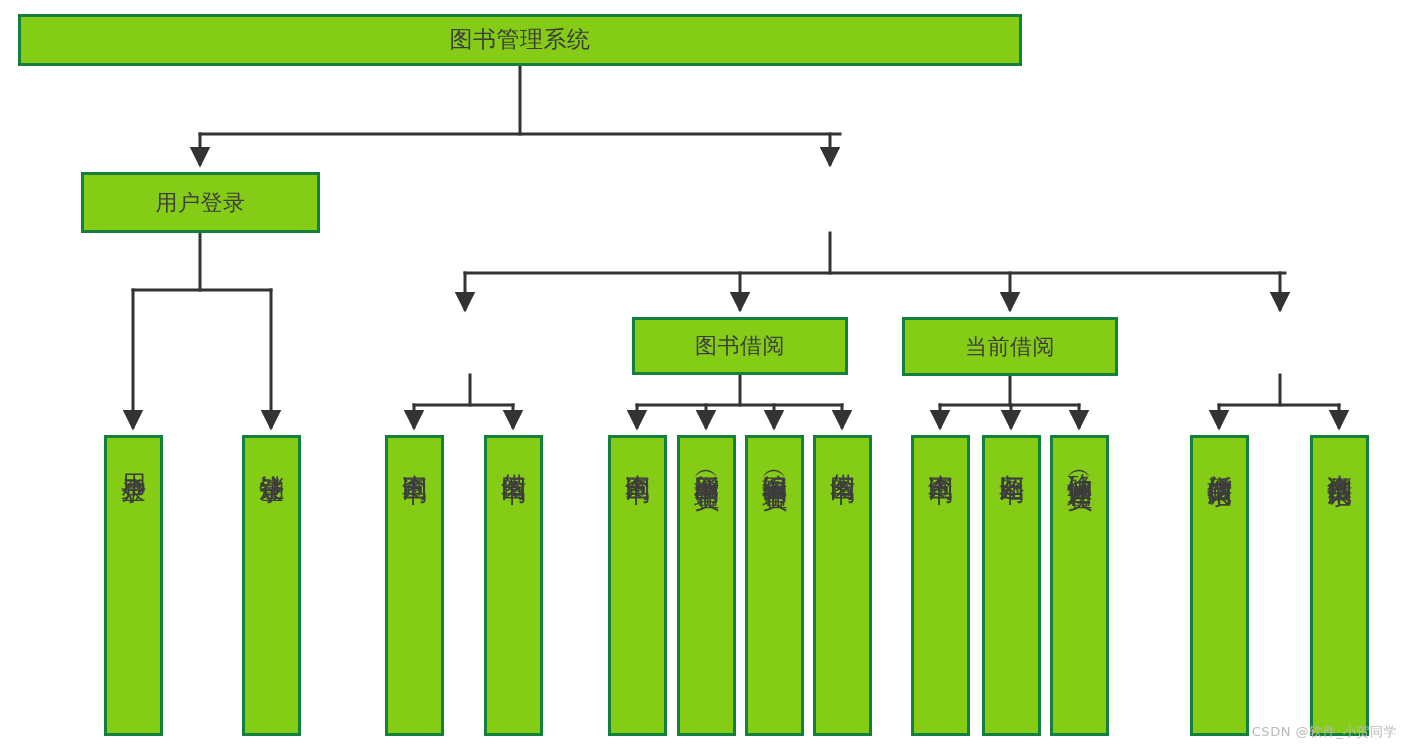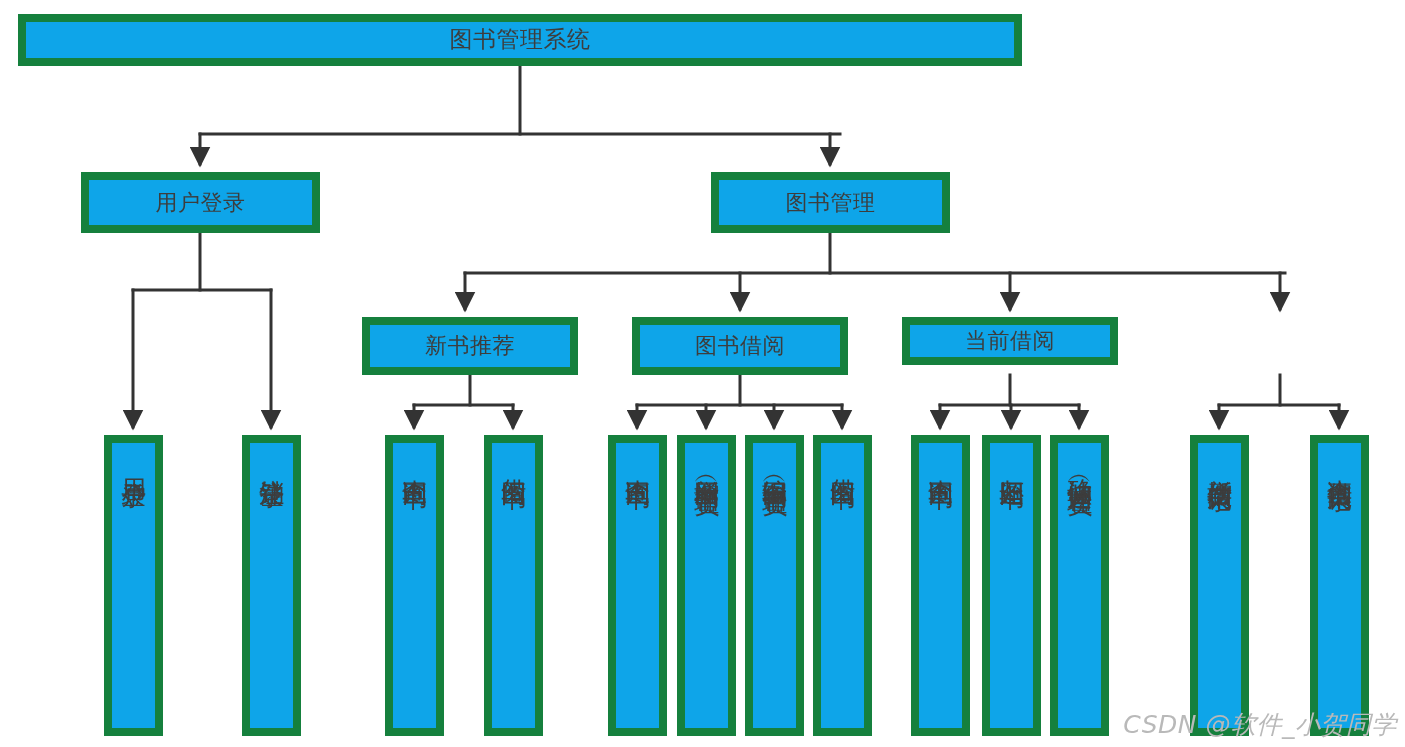--- a/index.html
+++ b/index.html
@@ -21,22 +21,22 @@
     position: absolute;
     left: 0;
     top: 0;
     width: 1405px;
     height: 747px;
     pointer-events: none;
   }
   .node {
     position: absolute;
     box-sizing: border-box;
-    background: #0ea5e9;
-    border: 8px solid #15803d;
+    background: #84cc16;
+    border: 3px solid #15803d;
     display: flex;
     align-items: center;
     justify-content: center;
     color: #404040;
   }
   .node .label {
     display: block;
     text-align: center;
     line-height: 1.18;
     color: #3d3d3d;
@@ -60,26 +60,25 @@
     text-orientation: upright;
     font-size: 25px;
     line-height: 1.1;
     letter-spacing: 2px;
     max-height: 272px;
   }
   #watermark {
     position: absolute;
     right: 8px;
     bottom: 6px;
-    font-size: 25px;
+    font-size: 13px;
     color: #b9b9b9;
     letter-spacing: 0.5px;
     white-space: nowrap;
     font-family: "DejaVu Sans", "Liberation Sans", sans-serif;
-    font-style: italic;
   }
 </style>
 </head>
 <body>
 
 <div id="canvas">
 
   <svg id="wires" viewBox="0 0 1405 747" xmlns="http://www.w3.org/2000/svg">
     <defs>
       <marker id="arrow" viewBox="0 0 12 12" refX="10" refY="6" markerWidth="7" markerHeight="7" orient="auto-start-reverse">
@@ -130,31 +129,25 @@
     </g>
   </svg>
 
   <div class="node horiz root" style="left:18px; top:14px; width:1004px; height:52px;">
     <span class="label">图书管理系统</span>
   </div>
 
   <div class="node horiz" style="left:81px; top:172px; width:239px; height:61px;">
     <span class="label">用户登录</span>
   </div>
-  <div class="node horiz" style="left:711px; top:172px; width:239px; height:61px;">
-    <span class="label">图书管理</span>
-  </div>
 
-  <div class="node horiz" style="left:362px; top:317px; width:216px; height:58px;">
-    <span class="label">新书推荐</span>
-  </div>
   <div class="node horiz" style="left:632px; top:317px; width:216px; height:58px;align-items:center;">
     <span class="label">图书借阅</span>
   </div>
-  <div class="node horiz" style="left:902px; top:317px; width:216px; height:48px;font-family:Liberation Serif, serif;">
+  <div class="node horiz" style="left:902px; top:317px; width:216px; height:59px;font-family:Liberation Serif, serif;">
     <span class="label">当前借阅</span>
   </div>
 
   <div class="node vert" style="left:104px; top:435px; width:59px; height:301px;">
     <span class="label">用户登录</span>
   </div>
   <div class="node vert" style="left:242px; top:435px; width:59px; height:301px;">
     <span class="label">注销登录</span>
   </div>
   <div class="node vert" style="left:385px; top:435px; width:59px; height:301px;">

